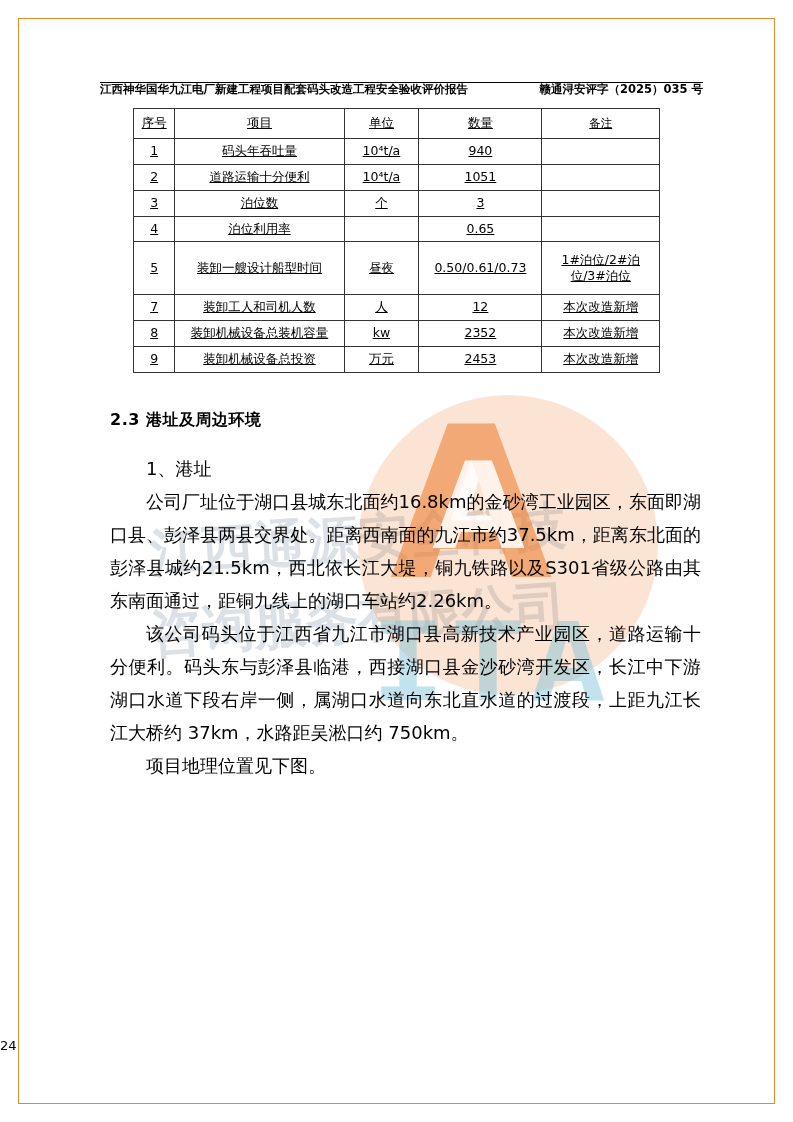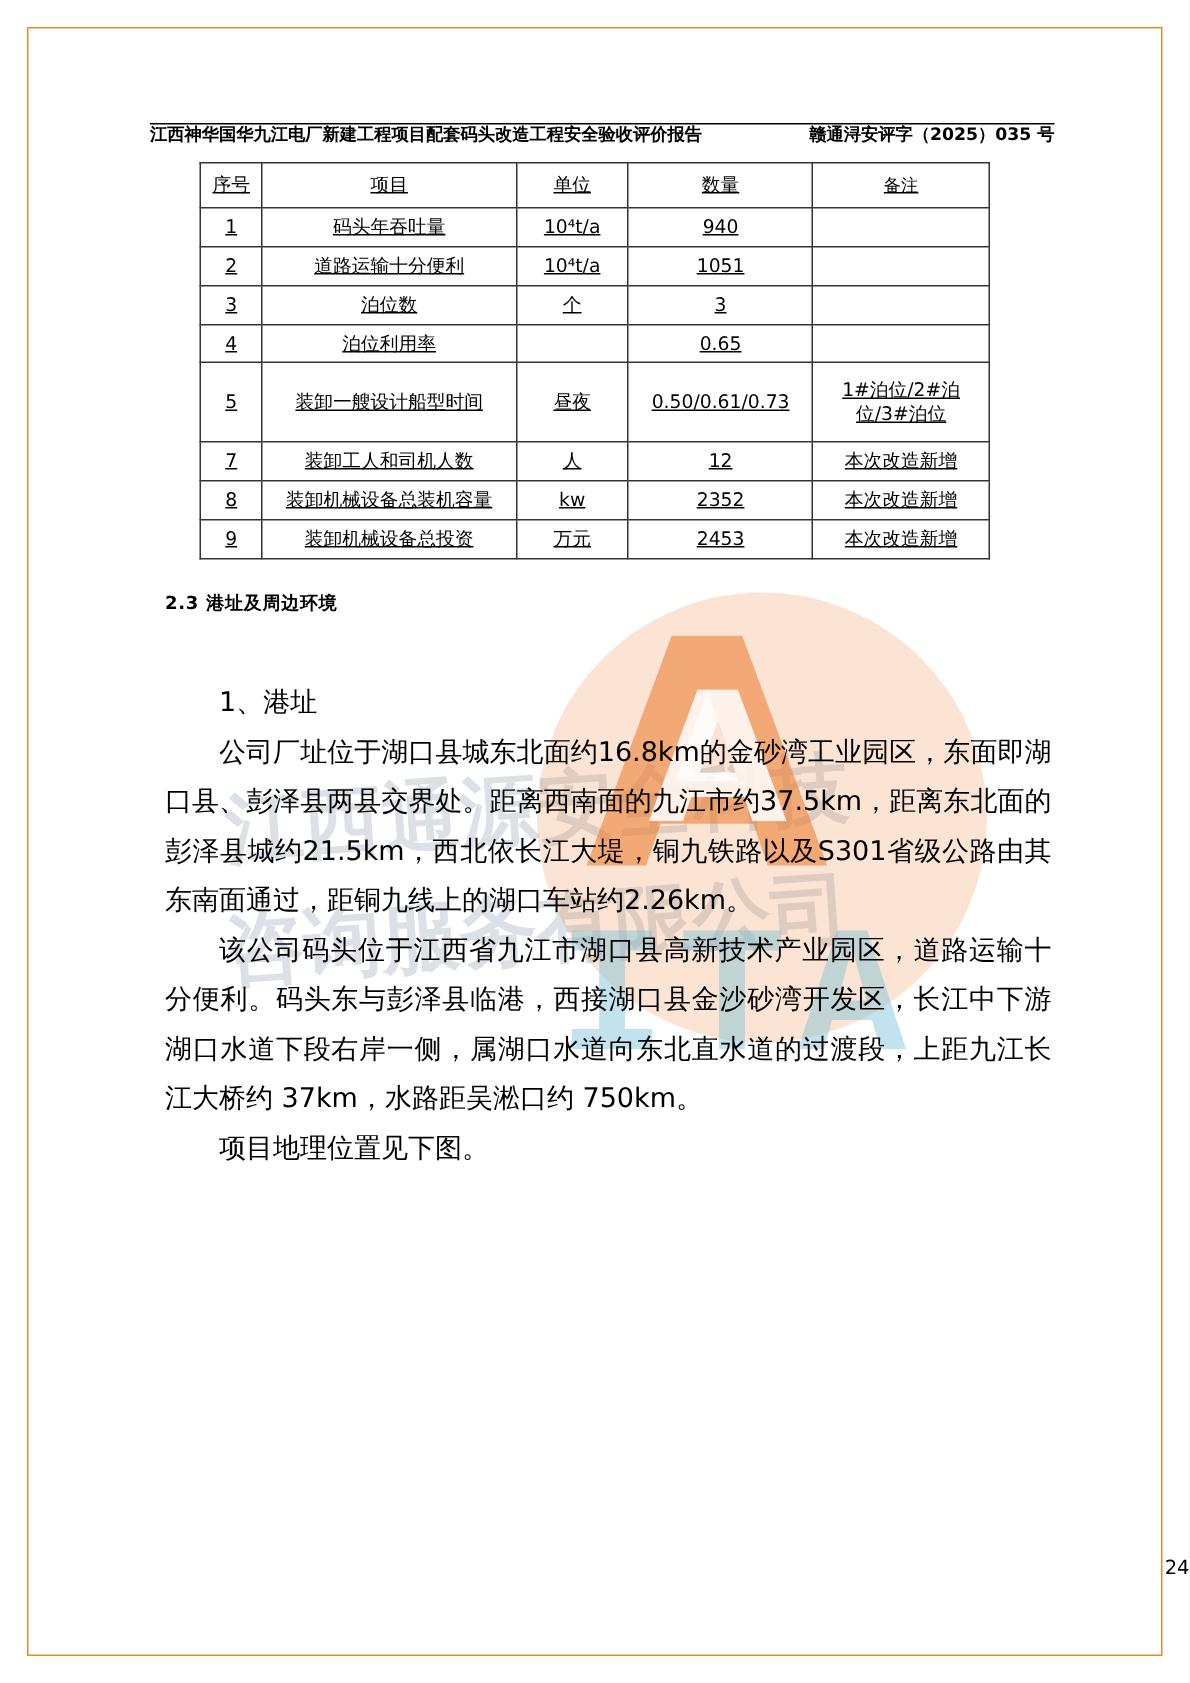--- a/index.html
+++ b/index.html
@@ -81,22 +81,22 @@
   .col-item { width: 175px; }
   .col-unit { width: 72px; }
   .col-qty { width: 120px; }
   .col-note { width: 118px; font-size: 11.5px; }
   .tall td { height: 44px; }
 
   
   .section-title {
     position: absolute;
     left: 110px;
-    top: 394px;
-    font-size: 12px;
+    top: 410px;
+    font-size: 16px;
     font-weight: bold;
     font-family: "DejaVu Sans", "Liberation Sans", sans-serif;
     letter-spacing: 0.5px;
   }
   .body {
     position: absolute;
     left: 110px;
     right: 92px;
     top: 452px;
     font-size: 18px;
@@ -177,21 +177,21 @@
     white-space: nowrap;
     transform: rotate(-4deg);
   }
 
   
   .page-number {
     position: absolute;
     left: 0;
     right: 0;
     top: 1038px;
-    text-align: right;
+    text-align: left;
     font-size: 13px;
     font-family: "DejaVu Sans", "Liberation Sans", sans-serif;
   }
 </style>
 </head>
 <body>
 
 <div class="page">
 
   <div class="page-frame"></div>

